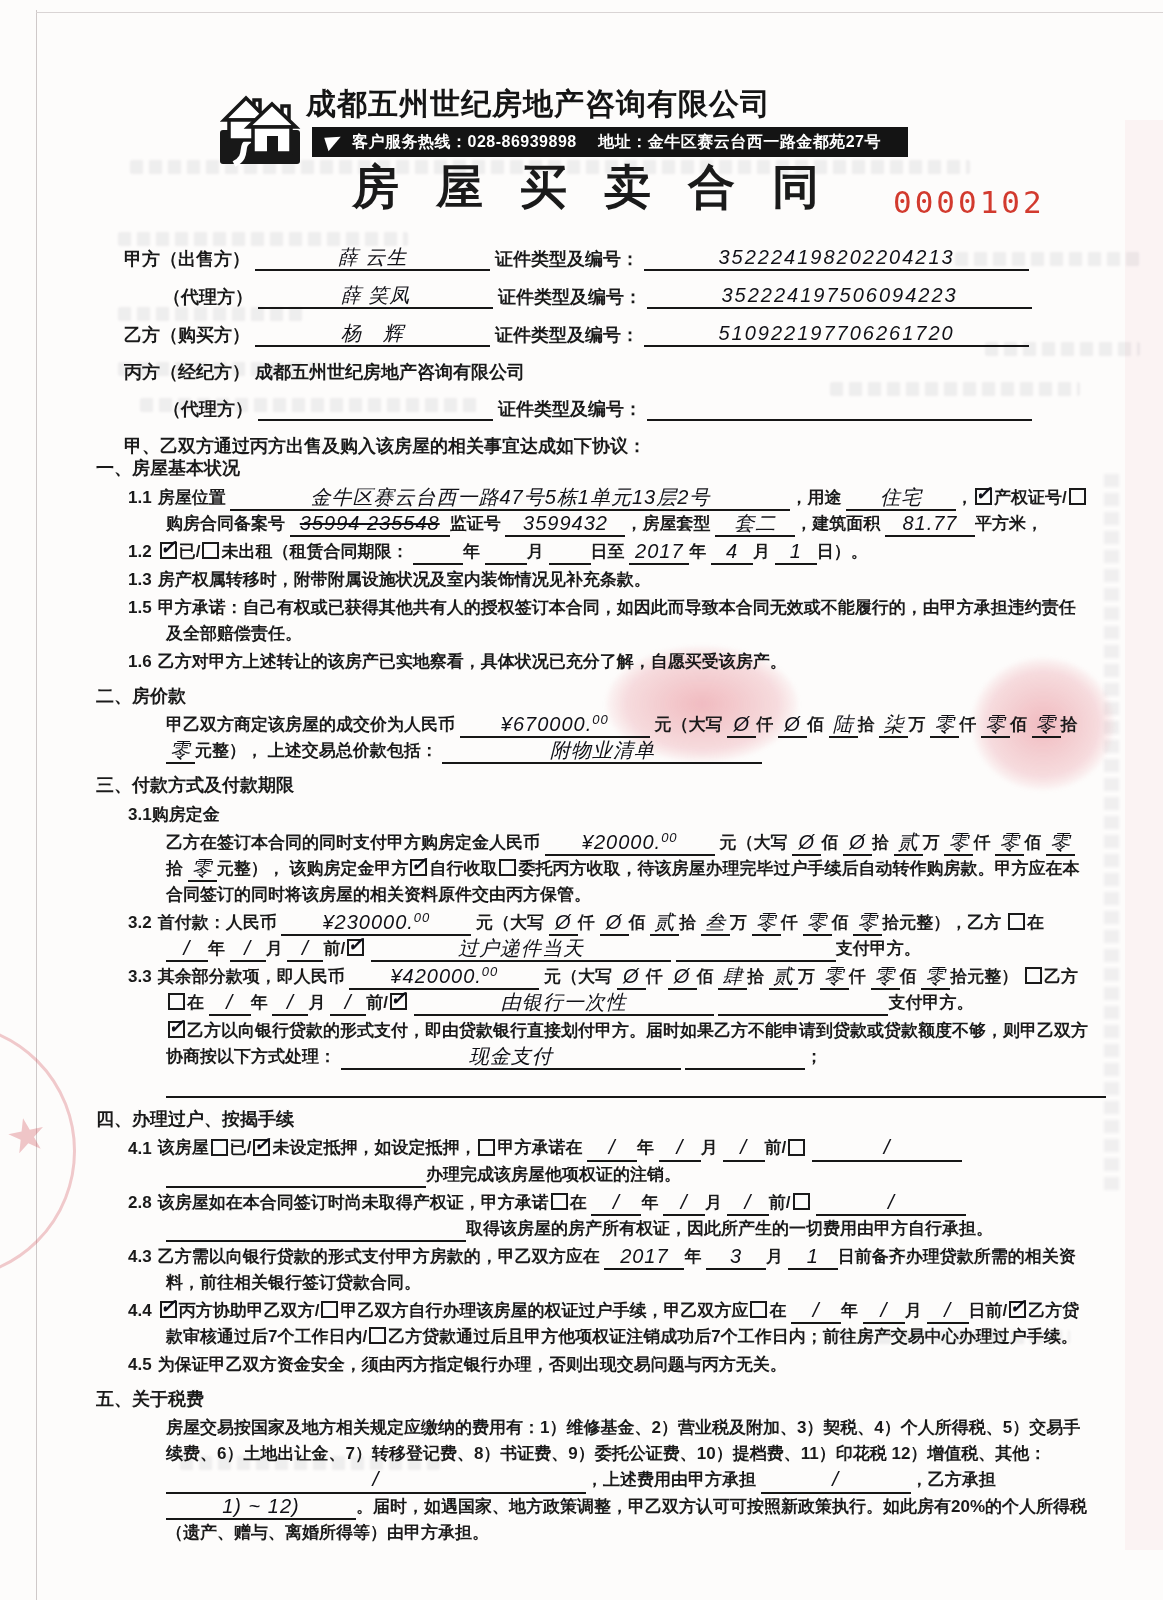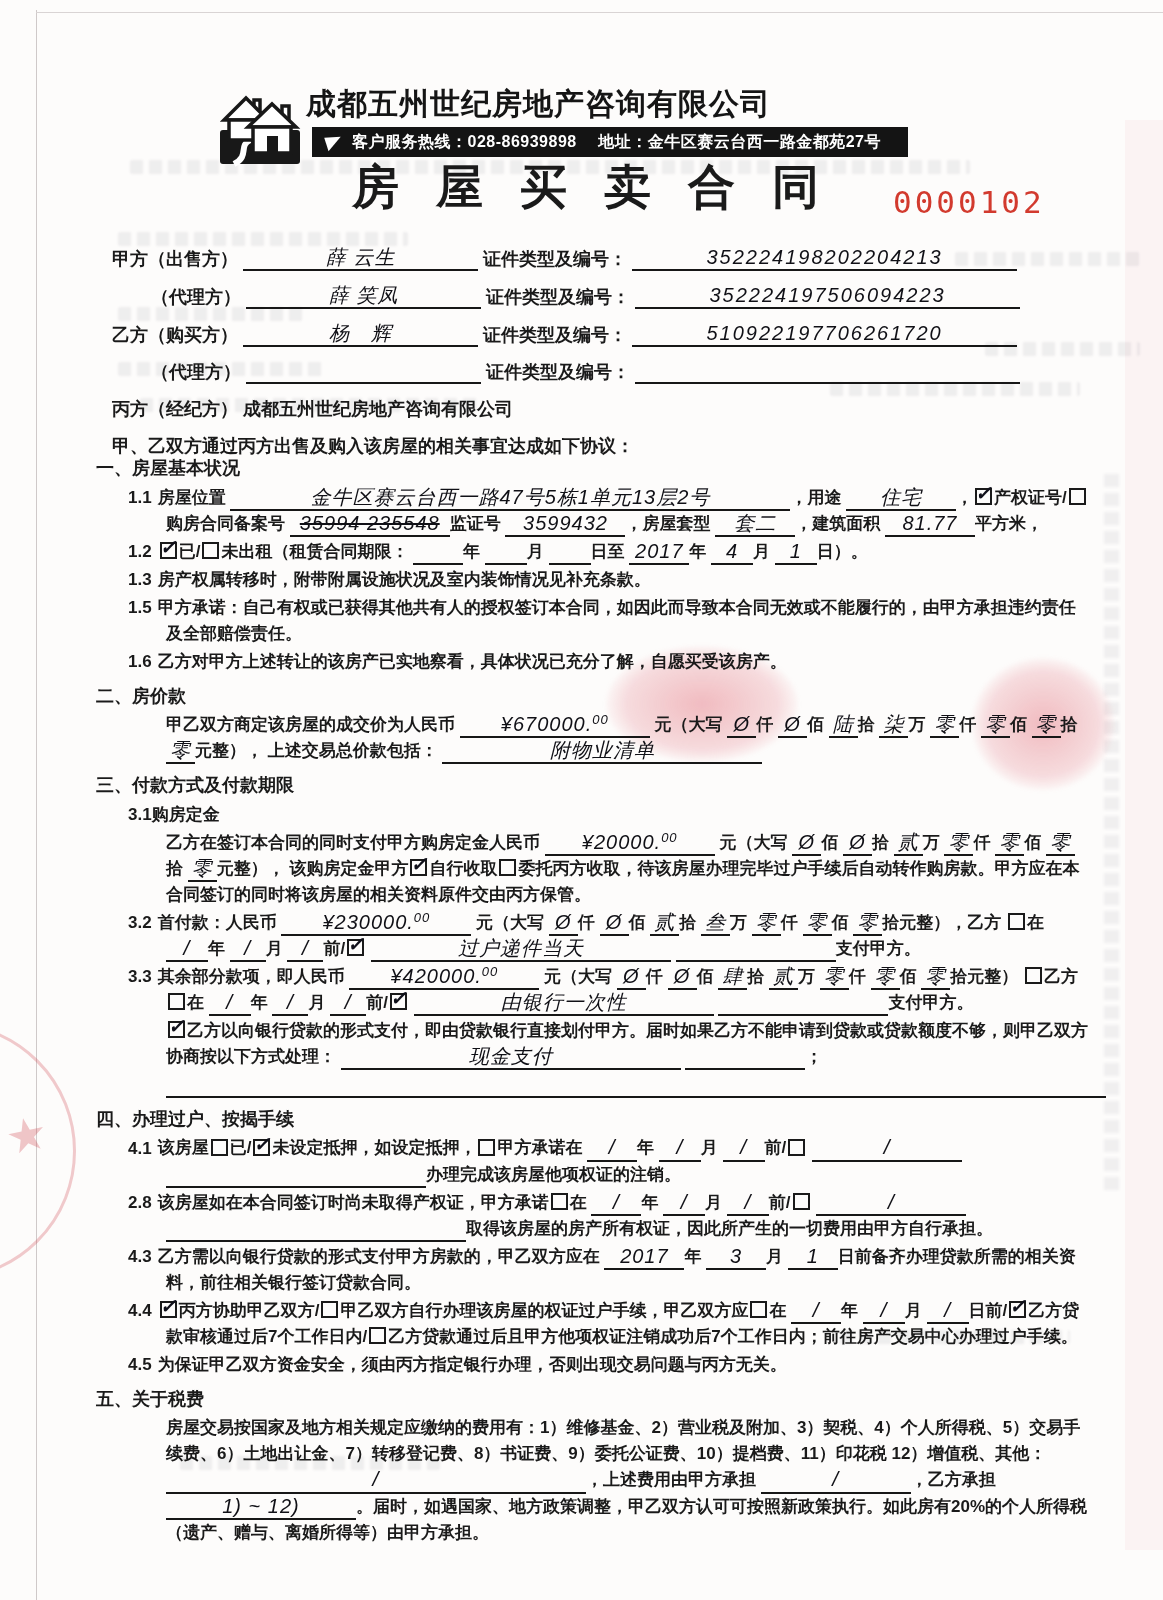--- a/index.html
+++ b/index.html
@@ -21,21 +21,21 @@
   
   .logo{position:absolute;left:220px;top:80px;}
   .coname{position:absolute;left:306px;top:84px;font-size:30px;font-weight:700;letter-spacing:1px;color:#151515;}
   .cobar{position:absolute;left:312px;top:127px;width:596px;height:30px;background:#141414;color:#fff;
          display:flex;align-items:center;font-size:16px;font-weight:700;letter-spacing:.5px;padding:0;}
   .plane{width:0;height:0;border-left:16px solid #fff;border-top:4px solid transparent;
          border-bottom:10px solid transparent;margin:0 10px 0 14px;transform:rotate(-18deg);}
   .title{position:absolute;left:352px;top:156px;font-size:47px;font-weight:700;letter-spacing:37px;white-space:nowrap;}
   .ctrno{position:absolute;left:893px;top:184px;font-family:"DejaVu Sans Mono",monospace;
          font-size:31px;color:#d23a2e;letter-spacing:3px;font-weight:400;}
-  .parties{position:absolute;left:112px;top:246px;width:990px;font-size:18px;font-weight:700;z-index:2;}
+  .parties{position:absolute;left:124px;top:246px;width:990px;font-size:18px;font-weight:700;z-index:2;}
   .prow{margin-bottom:13px;white-space:nowrap;}
   .prow .ind2{display:inline-block;width:34px;}
   .pre{margin-top:5px;}
   .main{position:absolute;left:112px;top:447px;width:992px;font-size:17px;line-height:1.53;z-index:2;}
   .main p{margin:2px 16px;font-weight:700;}
   .sec{font-size:18px;font-weight:700;margin:8px 0 2px -16px;}
   .cl{padding-left:38px;text-indent:-38px;}
   .ind{padding-left:38px;}
   .num{margin-right:6px;}
   
@@ -116,29 +116,29 @@
       <span>证件类型及编号：</span>
       <span class="bl w385 hw num">352224197506094223</span>
     </div>
     <div class="prow">
       <span>乙方（购买方）</span>
       <span class="bl w230 hw">杨　辉</span>
       <span>证件类型及编号：</span>
       <span class="bl w385 hw num">510922197706261720</span>
     </div>
     <div class="prow">
+      <span>丙方（经纪方）</span>
+      <span>成都五州世纪房地产咨询有限公司</span>
+    </div>
+    <div class="prow">
       <span class="ind2"></span>
       <span>（代理方）</span>
       <span class="bl w230 hw"></span>
       <span>证件类型及编号：</span>
       <span class="bl w385 hw num"></span>
-    </div>
-    <div class="prow">
-      <span>丙方（经纪方）</span>
-      <span>成都五州世纪房地产咨询有限公司</span>
     </div>
     <div class="pre">甲、乙双方通过丙方出售及购入该房屋的相关事宜达成如下协议：</div>
   </div>
 
   <div class="main">
 
     <div class="sec">一、房屋基本状况</div>
     <p class="cl">
       <span class="num">1.1</span><span>房屋位置</span>
       <span class="bl w620 hw">金牛区赛云台西一路47号5栋1单元13层2号</span><span>，用途</span>

